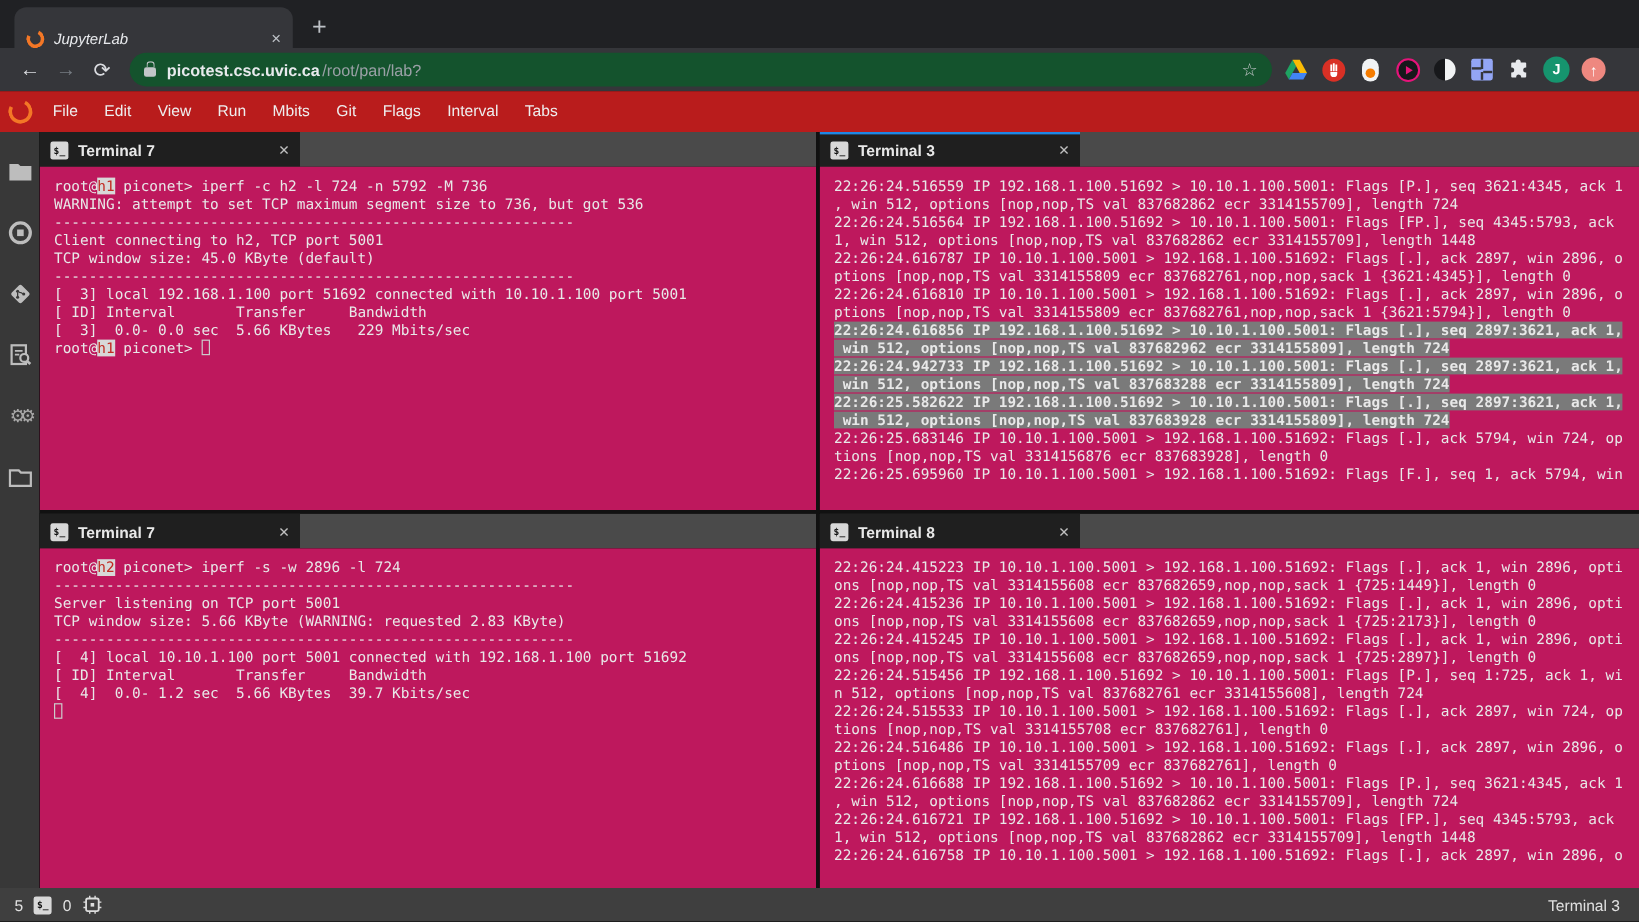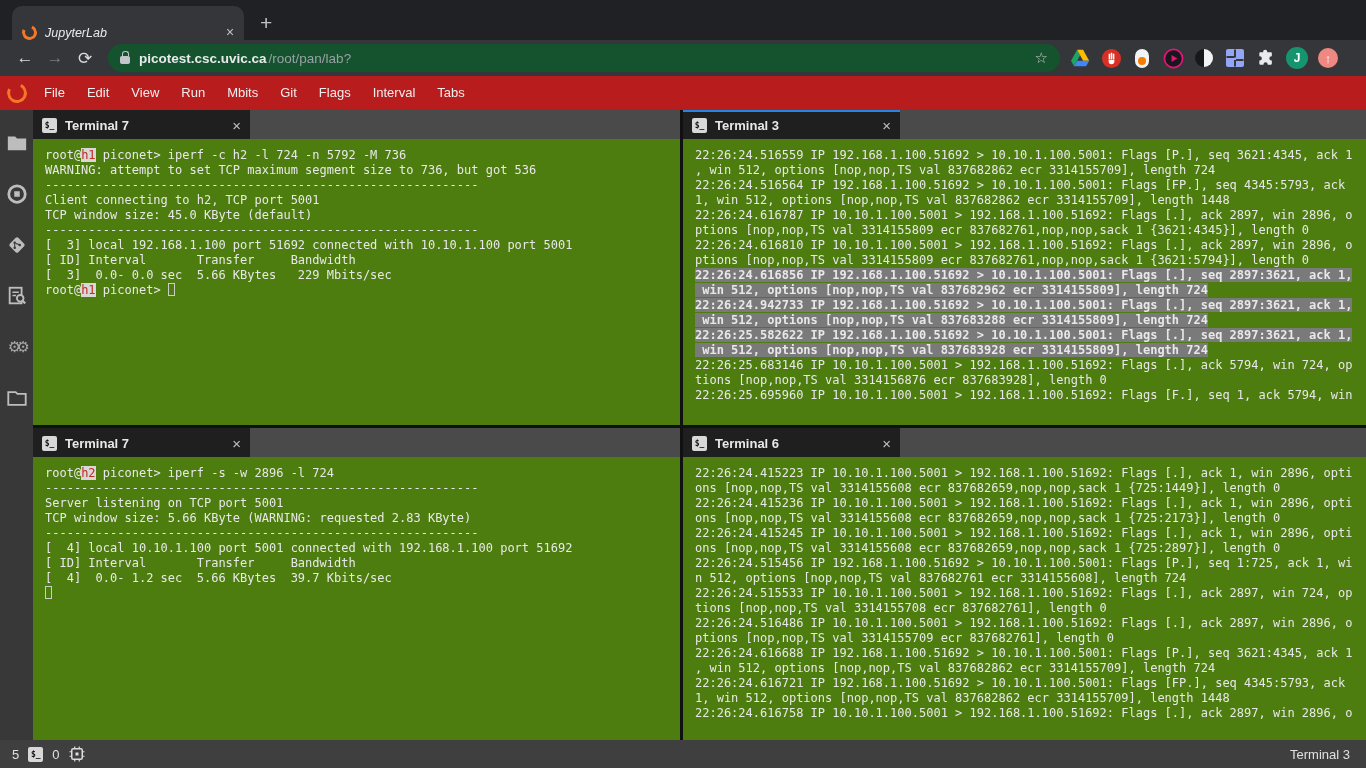--- a/index.html
+++ b/index.html
@@ -59,21 +59,21 @@
   .pane-tabbar { height:29px; background:#4a4a4a; display:flex; flex:0 0 29px; }
   .pane-tab { width:217px; background:#1f1f1f; display:flex; align-items:center; gap:8px;
               padding:0 9px; color:#e8e8e8; font-size:13px; font-weight:bold;
               border-top:2px solid transparent; }
   .pane-tab.active { border-top-color:#1e88e5; }
   .term-ic { width:15px; height:15px; background:#d8d8d8; color:#111; border-radius:2px;
              font:bold 8px "DejaVu Sans Mono",monospace; display:flex; align-items:center;
              justify-content:center; flex:0 0 15px; }
   .tab-close { margin-left:auto; color:#c0c0c0; font-size:15px; font-weight:normal; }
 
-  .term-body { flex:1; background:#4d7c0f; padding:9px 0 0 12px; color:#e8e8e8;
+  .term-body { flex:1; background:#be185d; padding:9px 0 0 12px; color:#e8e8e8;
                font-family:"DejaVu Sans Mono",monospace; font-size:12px; line-height:15px;
                white-space:pre; overflow:hidden; }
   .tline { height:15px; }
   .host { color:#c22a22; background:#d8d8d8; }
   .sel { background:#7a7a7a;font-weight:bold; }
   .cursor { display:inline-block; width:7px; height:13px; border:1px solid #cccccc;
             vertical-align:-2px; }
 
   
   .statusbar { height:28px; background:#3f3f3f; display:flex; align-items:center;
@@ -234,21 +234,21 @@
           <span class="tab-close">×</span>
         </div>
       </div>
       <div class="term-body"><div class="tline"><span>root@</span><span class="host">h2</span><span> piconet&gt; iperf -s -w 2896 -l 724</span></div><div class="tline">------------------------------------------------------------</div><div class="tline">Server listening on TCP port 5001</div><div class="tline">TCP window size: 5.66 KByte (WARNING: requested 2.83 KByte)</div><div class="tline">------------------------------------------------------------</div><div class="tline">[  4] local 10.10.1.100 port 5001 connected with 192.168.1.100 port 51692</div><div class="tline">[ ID] Interval       Transfer     Bandwidth</div><div class="tline">[  4]  0.0- 1.2 sec  5.66 KBytes  39.7 Kbits/sec</div><div class="tline"><span class="cursor"></span></div></div>
     </div>
 
     <div class="pane">
       <div class="pane-tabbar">
         <div class="pane-tab">
           <span class="term-ic">$_</span>
-          <span>Terminal 6</span>
+          <span>Terminal 8</span>
           <span class="tab-close">×</span>
         </div>
       </div>
       <div class="term-body"><div class="tline">22:26:24.415223 IP 10.10.1.100.5001 &gt; 192.168.1.100.51692: Flags [.], ack 1, win 2896, opti</div><div class="tline">ons [nop,nop,TS val 3314155608 ecr 837682659,nop,nop,sack 1 {725:1449}], length 0</div><div class="tline">22:26:24.415236 IP 10.10.1.100.5001 &gt; 192.168.1.100.51692: Flags [.], ack 1, win 2896, opti</div><div class="tline">ons [nop,nop,TS val 3314155608 ecr 837682659,nop,nop,sack 1 {725:2173}], length 0</div><div class="tline">22:26:24.415245 IP 10.10.1.100.5001 &gt; 192.168.1.100.51692: Flags [.], ack 1, win 2896, opti</div><div class="tline">ons [nop,nop,TS val 3314155608 ecr 837682659,nop,nop,sack 1 {725:2897}], length 0</div><div class="tline">22:26:24.515456 IP 192.168.1.100.51692 &gt; 10.10.1.100.5001: Flags [P.], seq 1:725, ack 1, wi</div><div class="tline">n 512, options [nop,nop,TS val 837682761 ecr 3314155608], length 724</div><div class="tline">22:26:24.515533 IP 10.10.1.100.5001 &gt; 192.168.1.100.51692: Flags [.], ack 2897, win 724, op</div><div class="tline">tions [nop,nop,TS val 3314155708 ecr 837682761], length 0</div><div class="tline">22:26:24.516486 IP 10.10.1.100.5001 &gt; 192.168.1.100.51692: Flags [.], ack 2897, win 2896, o</div><div class="tline">ptions [nop,nop,TS val 3314155709 ecr 837682761], length 0</div><div class="tline">22:26:24.616688 IP 192.168.1.100.51692 &gt; 10.10.1.100.5001: Flags [P.], seq 3621:4345, ack 1</div><div class="tline">, win 512, options [nop,nop,TS val 837682862 ecr 3314155709], length 724</div><div class="tline">22:26:24.616721 IP 192.168.1.100.51692 &gt; 10.10.1.100.5001: Flags [FP.], seq 4345:5793, ack</div><div class="tline">1, win 512, options [nop,nop,TS val 837682862 ecr 3314155709], length 1448</div><div class="tline">22:26:24.616758 IP 10.10.1.100.5001 &gt; 192.168.1.100.51692: Flags [.], ack 2897, win 2896, o</div></div>
     </div>
   </div>
 </div>
 
 <div class="statusbar">
   <span>5</span>

